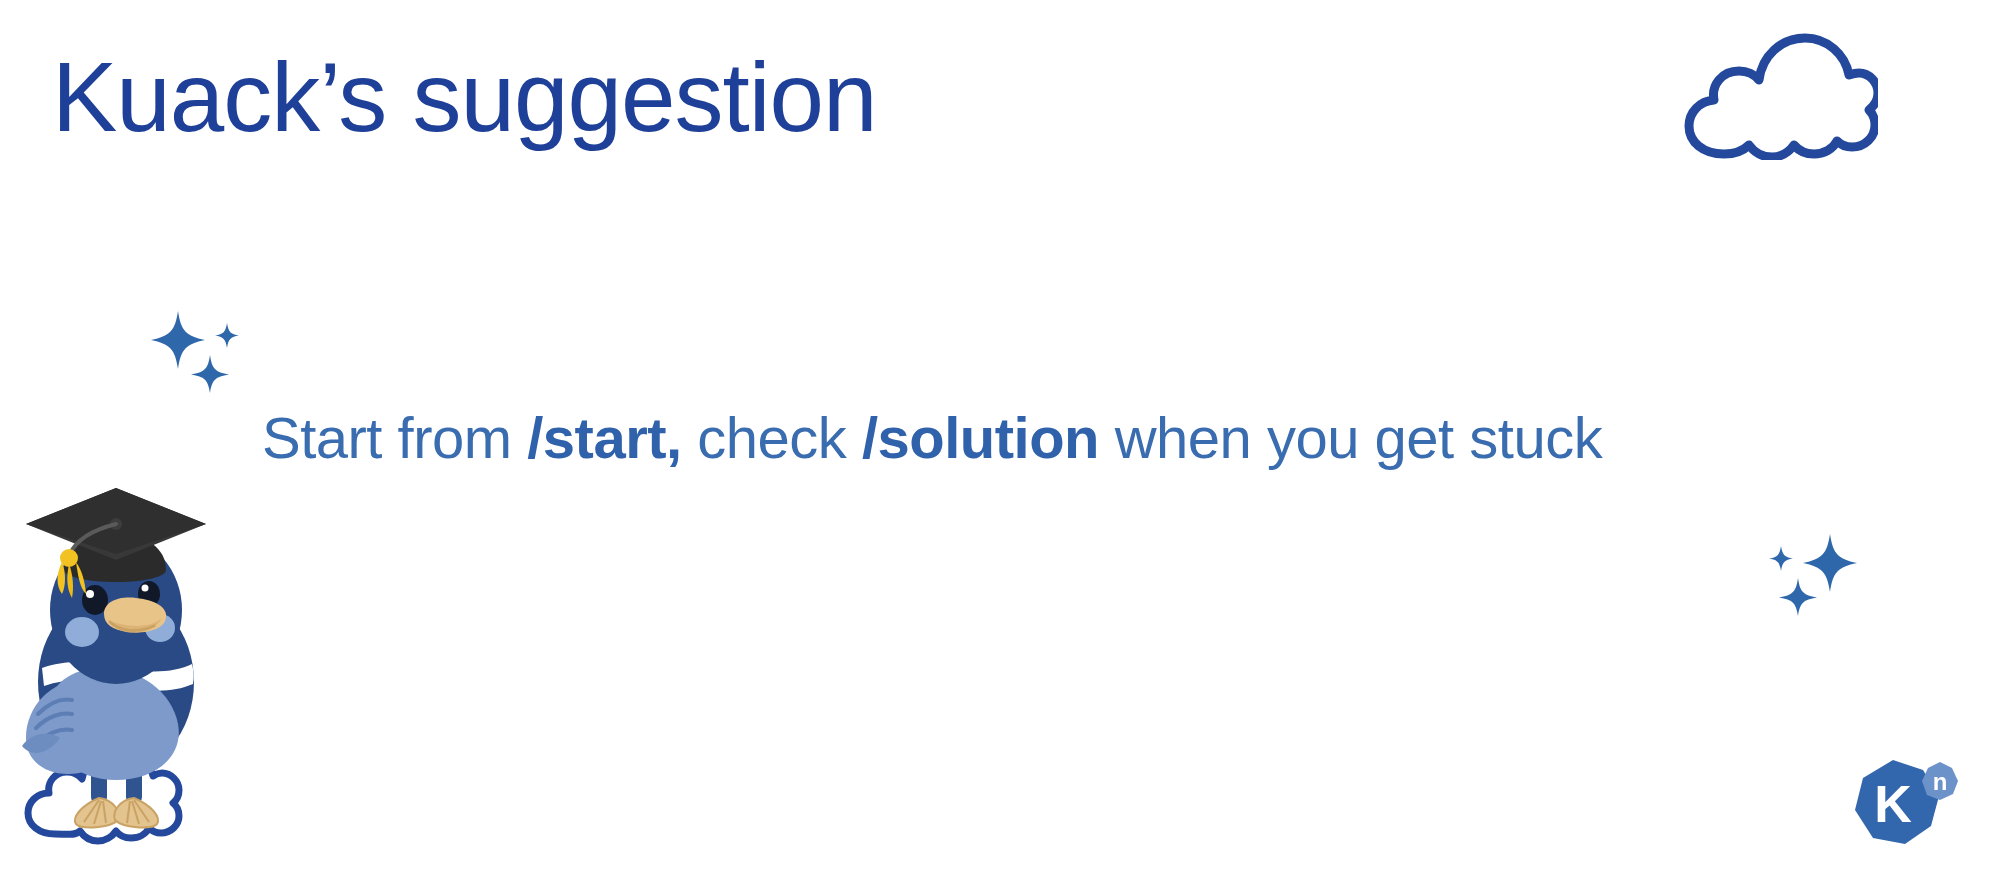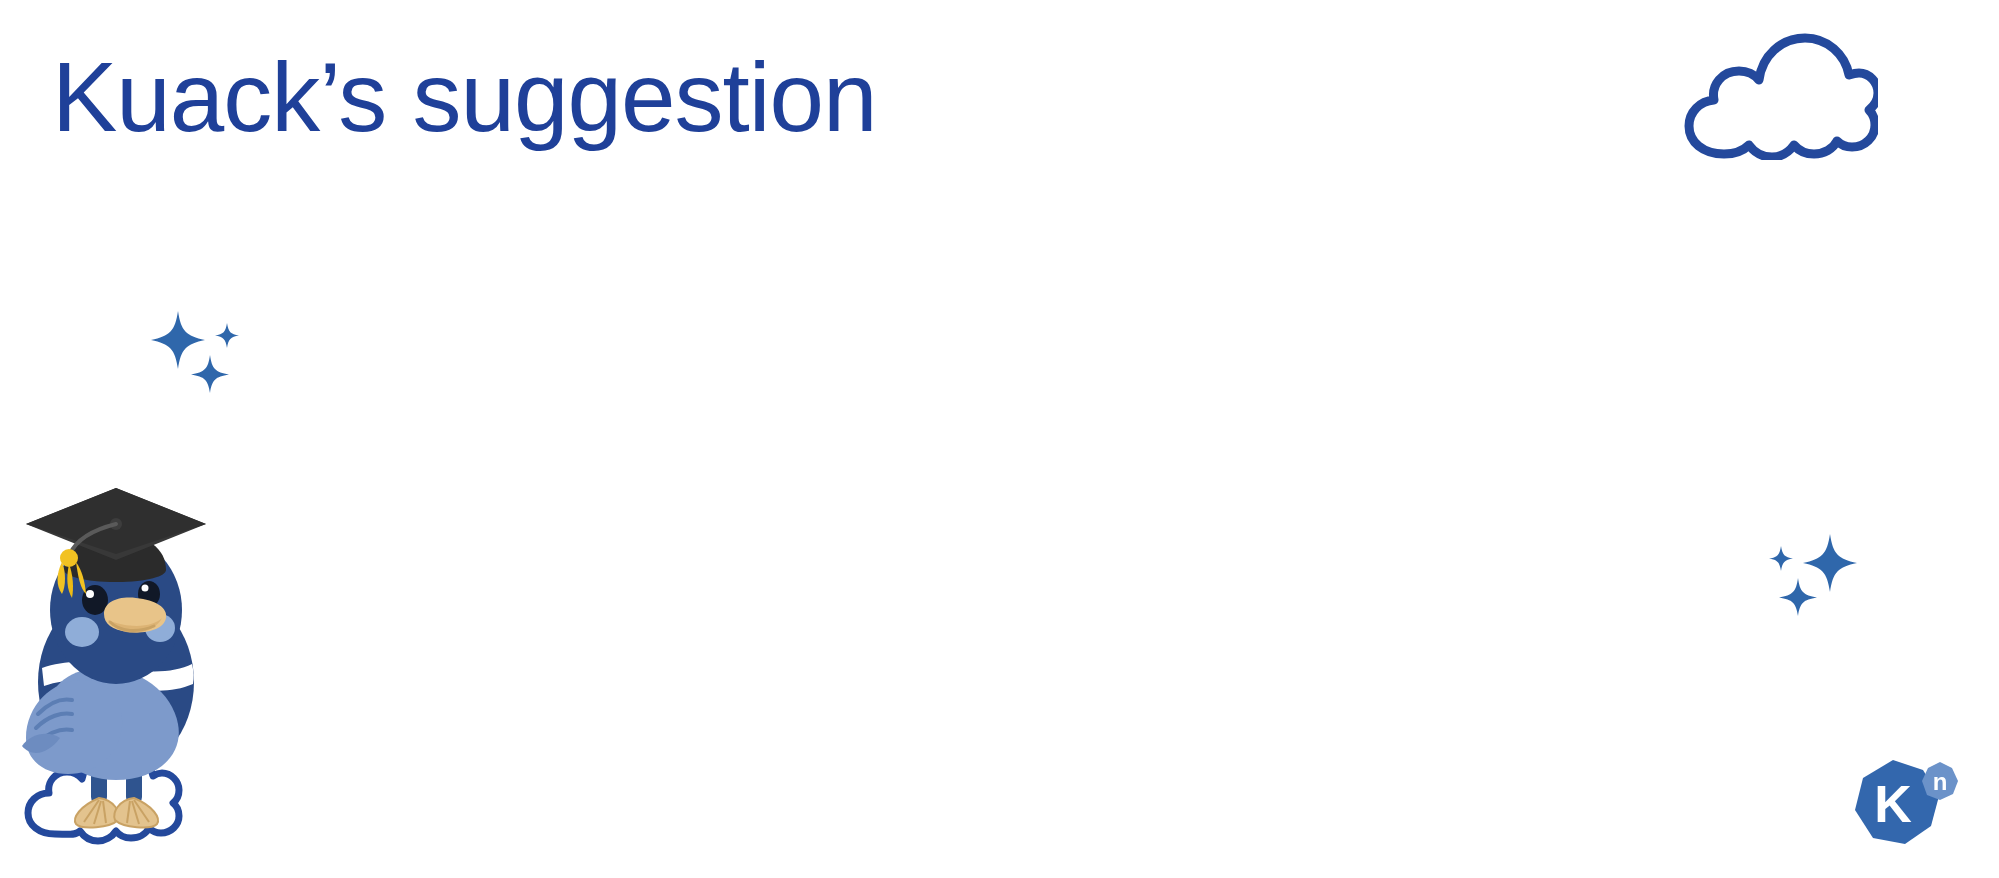--- a/index.html
+++ b/index.html
@@ -121,20 +121,23 @@
                C212,107 202,117 189,117
                C183,117 178,115 174,111
                C170,119 161,124 151,124
                C143,124 136,121 131,115
                C126,122 118,127 109,127
                C99,127 91,122 86,115
                C80,121 71,124 61,124 Z" fill="#ffffff" stroke="#24499c" stroke-width="9" stroke-linejoin="round" stroke-linecap="round"></path>
     </svg>
   </div>
 
+  <div id="body-line">
+    <span>Start from </span><span class="cmd">/start</span><span class="cmd">,</span><span> check </span><span class="cmd">/solution</span><span> when you get stuck</span>
+  </div>
 
   <div class="sparkles" id="sparkles-left">
     <svg viewBox="0 0 100 90" width="100" height="90" aria-hidden="true">
       <g fill="#2f67ab">
         <path d="M30,6 C33,26 38,31 57,35 C38,39 33,44 30,64 C27,44 22,39 3,35 C22,31 27,26 30,6 Z"></path>
         <path d="M79,18 C80.4,27 82.6,29.2 91,30.6 C82.6,32 80.4,34.2 79,43 C77.6,34.2 75.4,32 67,30.6 C75.4,29.2 77.6,27 79,18 Z"></path>
         <path d="M62,50 C64,64 67.2,67.2 81,69.4 C67.2,71.6 64,74.8 62,88 C60,74.8 56.8,71.6 43,69.4 C56.8,67.2 60,64 62,50 Z"></path>
       </g>
     </svg>
   </div>

